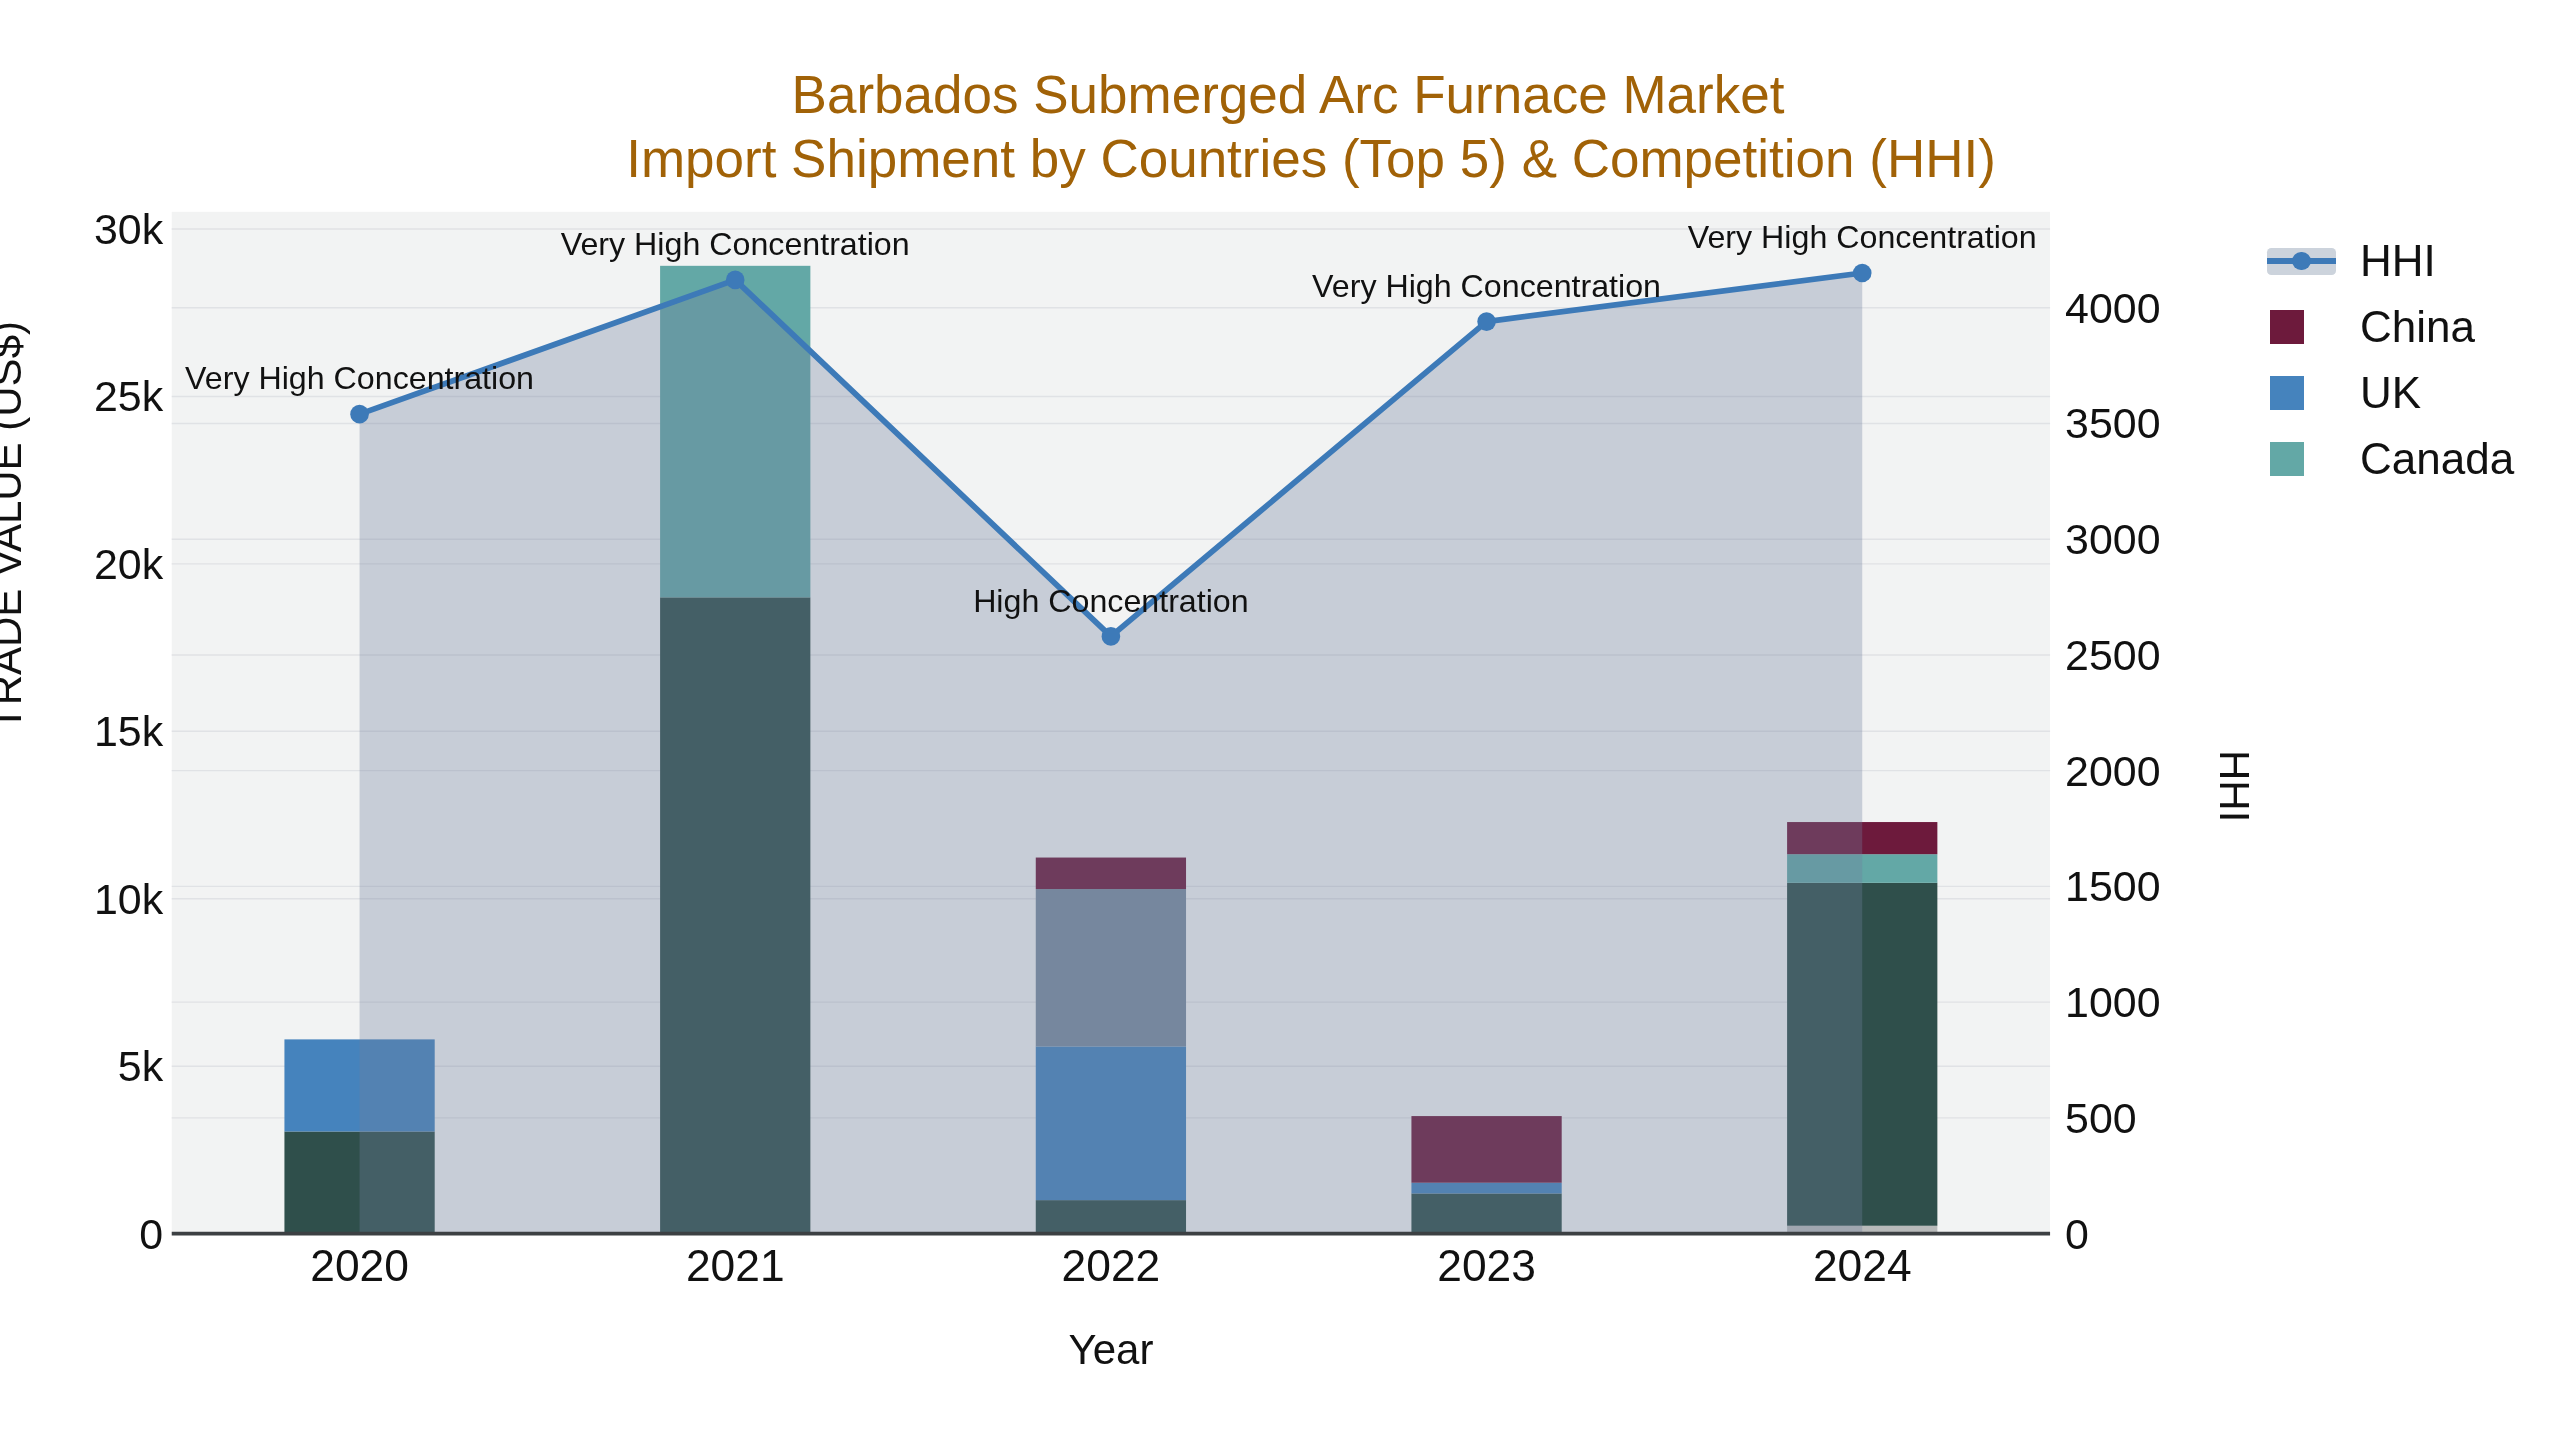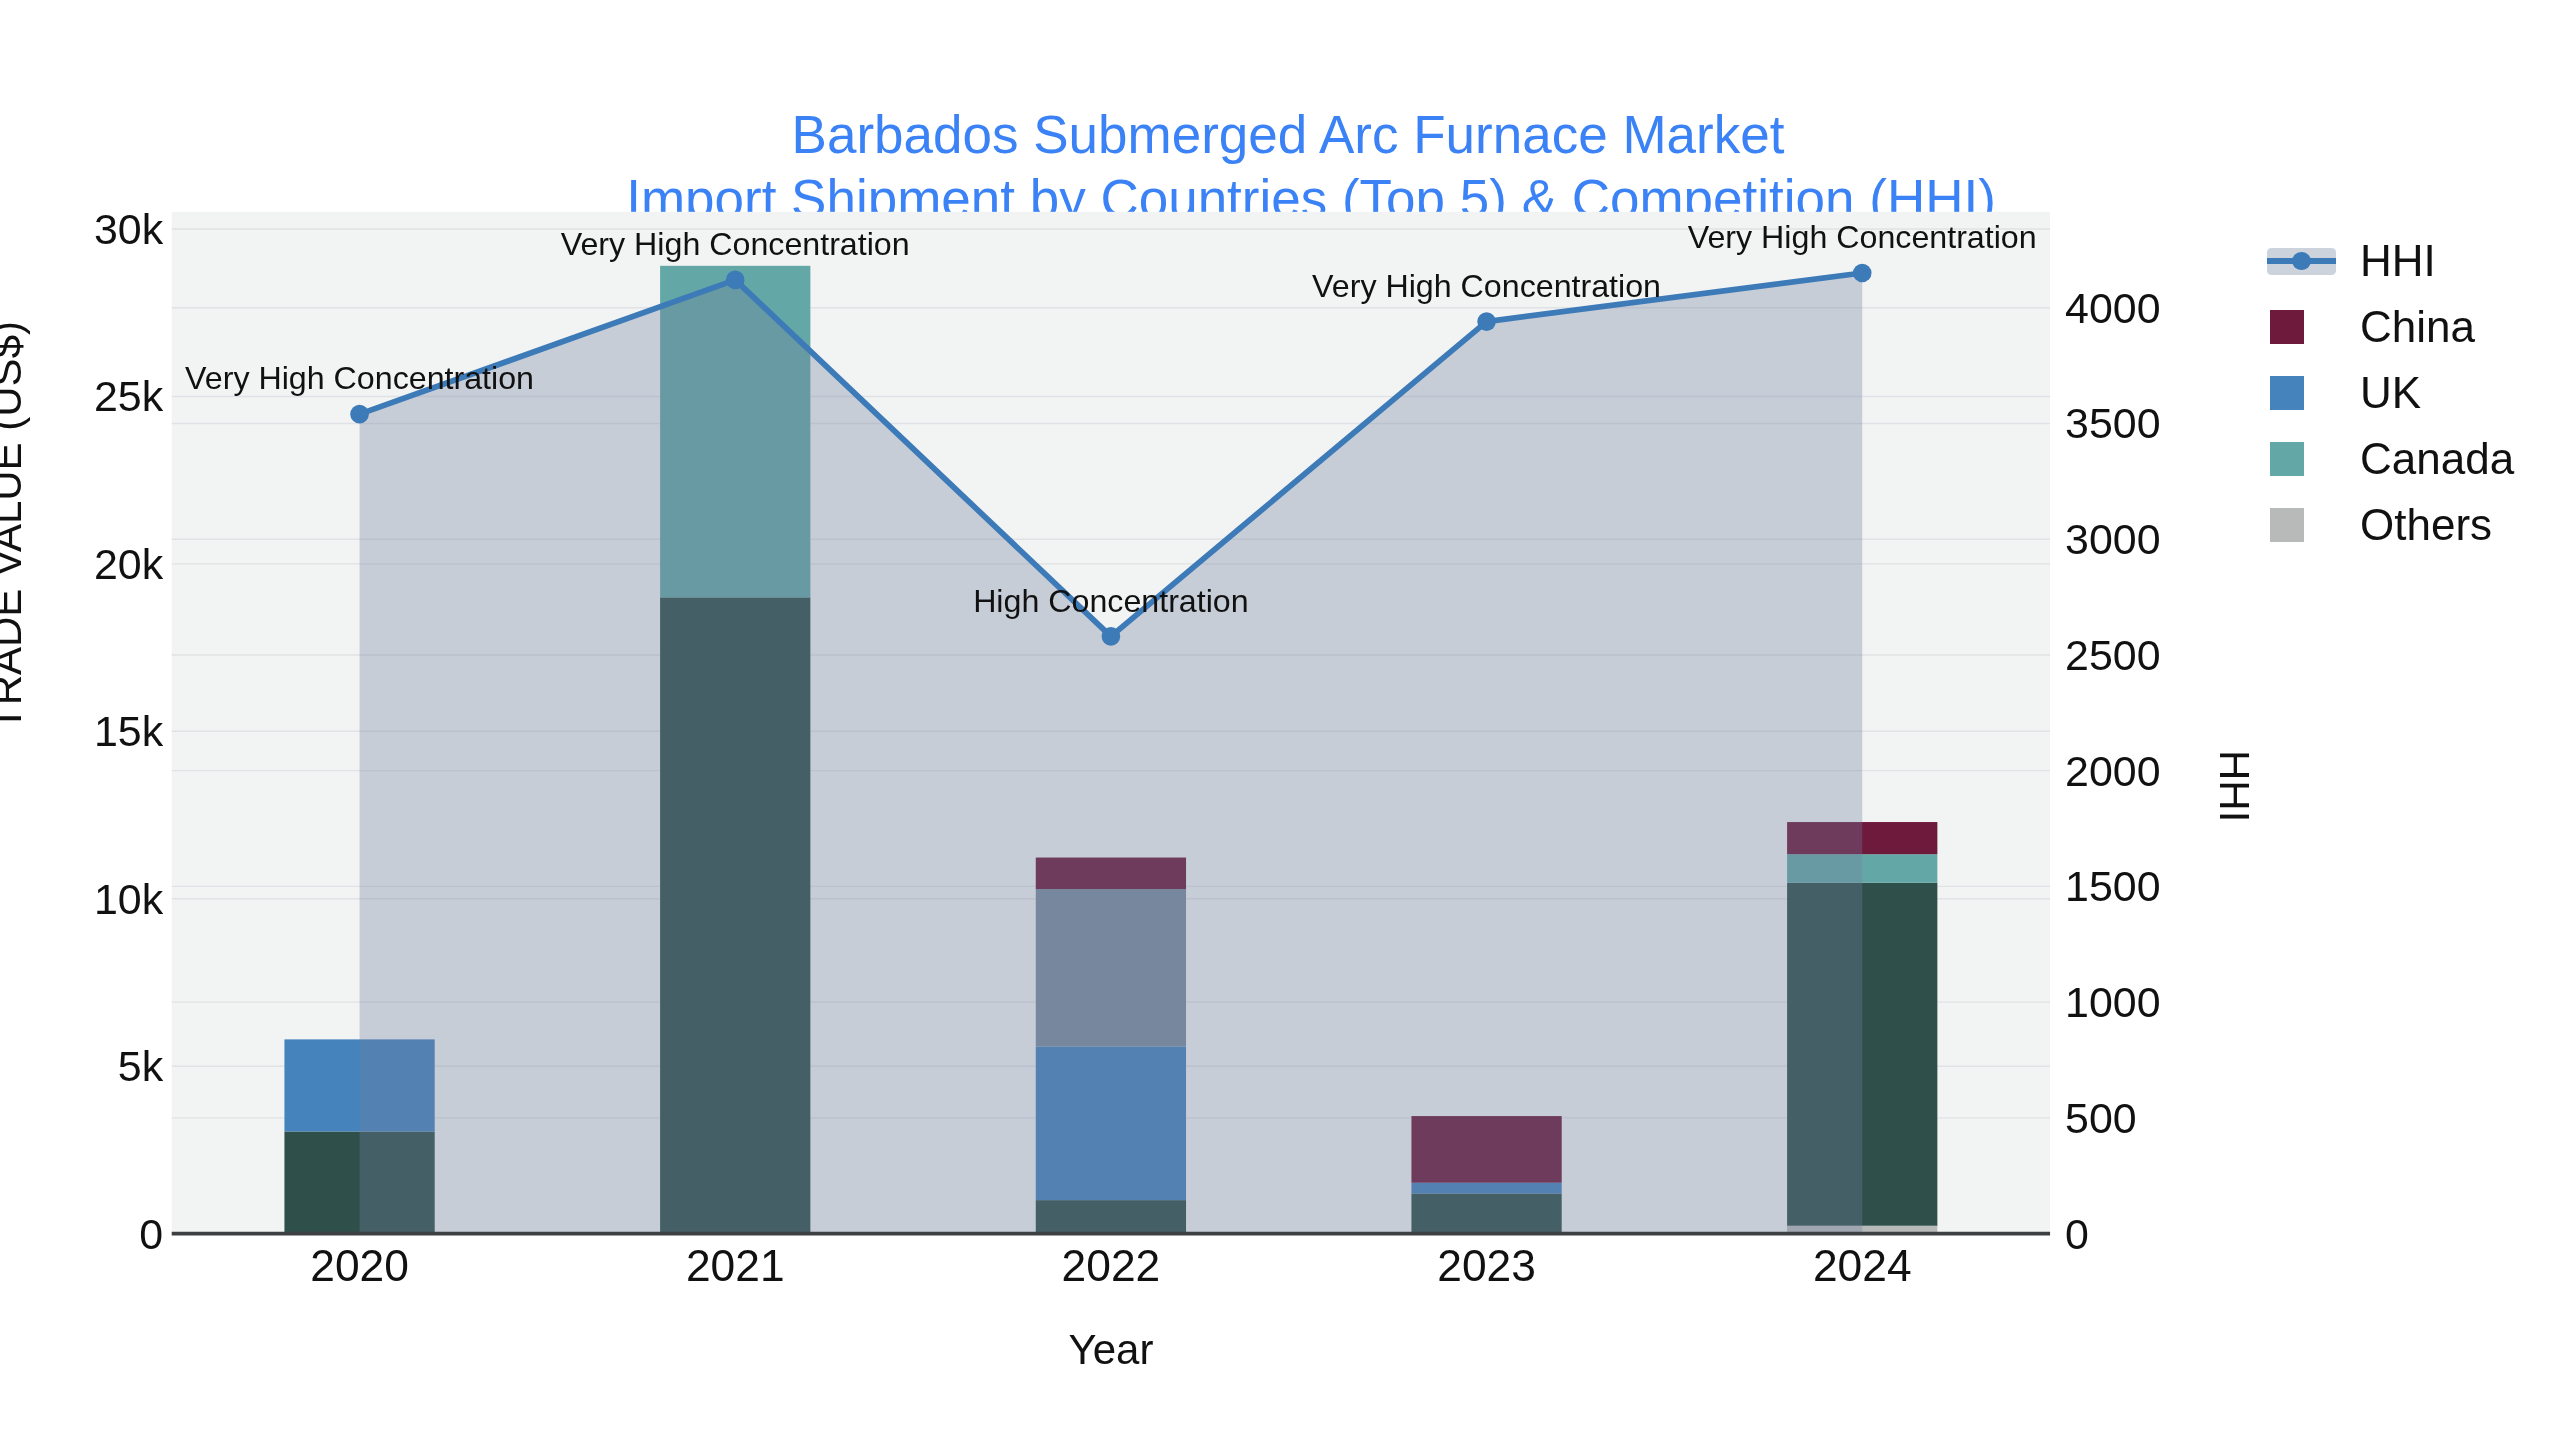--- a/index.html
+++ b/index.html
@@ -13,25 +13,24 @@
     width: 2576px;
     height: 1449px;
     background: #ffffff;
     overflow: hidden;
   }
   .title-line {
     position: absolute;
     left: 0;
     width: 2576px;
     text-align: center;
-    color: #3b82f6;
+    color: #a16207;
     font-size: 53px;
     line-height: 63px;
     white-space: nowrap;
-    margin-top: 40px;
   }
   #title-line1 { top: 63px; }
   #title-line2 { top: 127px; padding-left: 23px; }
   #plot-svg { position: absolute; left: 0; top: 0; }
   .axis-title {
     position: absolute;
     color: #111111;
     font-size: 42px;
     white-space: nowrap;
   }
@@ -200,21 +199,15 @@
           <div class="legend-swatch" style="background: rgb(69, 131, 189);"></div>
         </div>
         <div class="legend-label">UK</div>
       </div>
       <div class="legend-item">
         <div class="legend-sample">
           <div class="legend-swatch" style="background: rgb(99, 168, 166);"></div>
         </div>
         <div class="legend-label">Canada</div>
       </div>
-      <div class="legend-item">
-        <div class="legend-sample">
-          <div class="legend-swatch" style="background: rgb(184, 186, 186);"></div>
-        </div>
-        <div class="legend-label">Others</div>
-      </div>
     </div>
 </div>
 
 
 </body></html>

